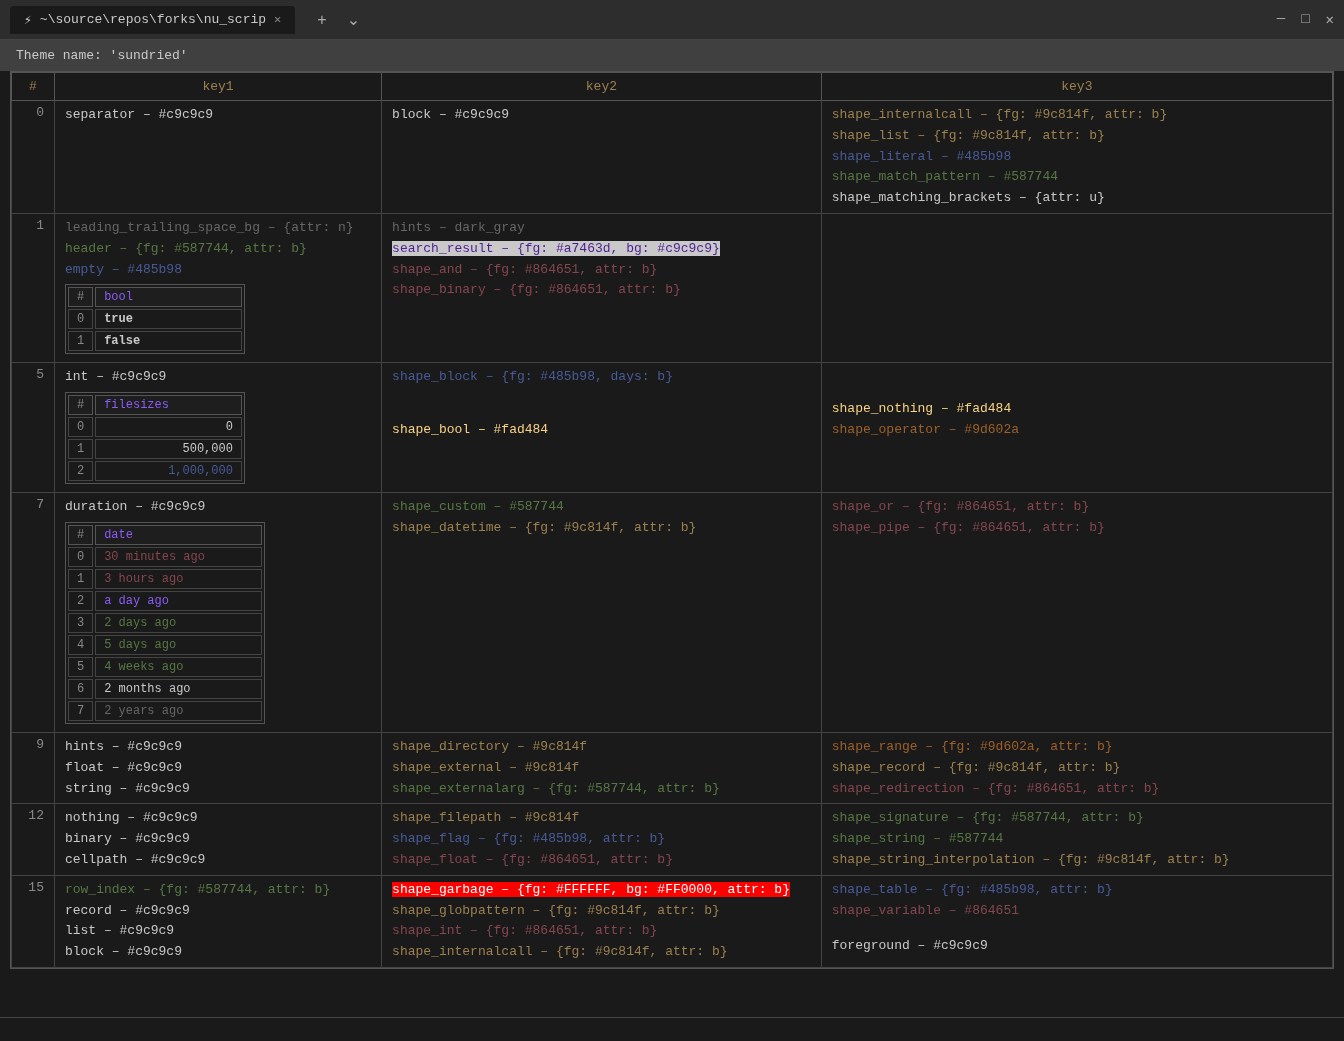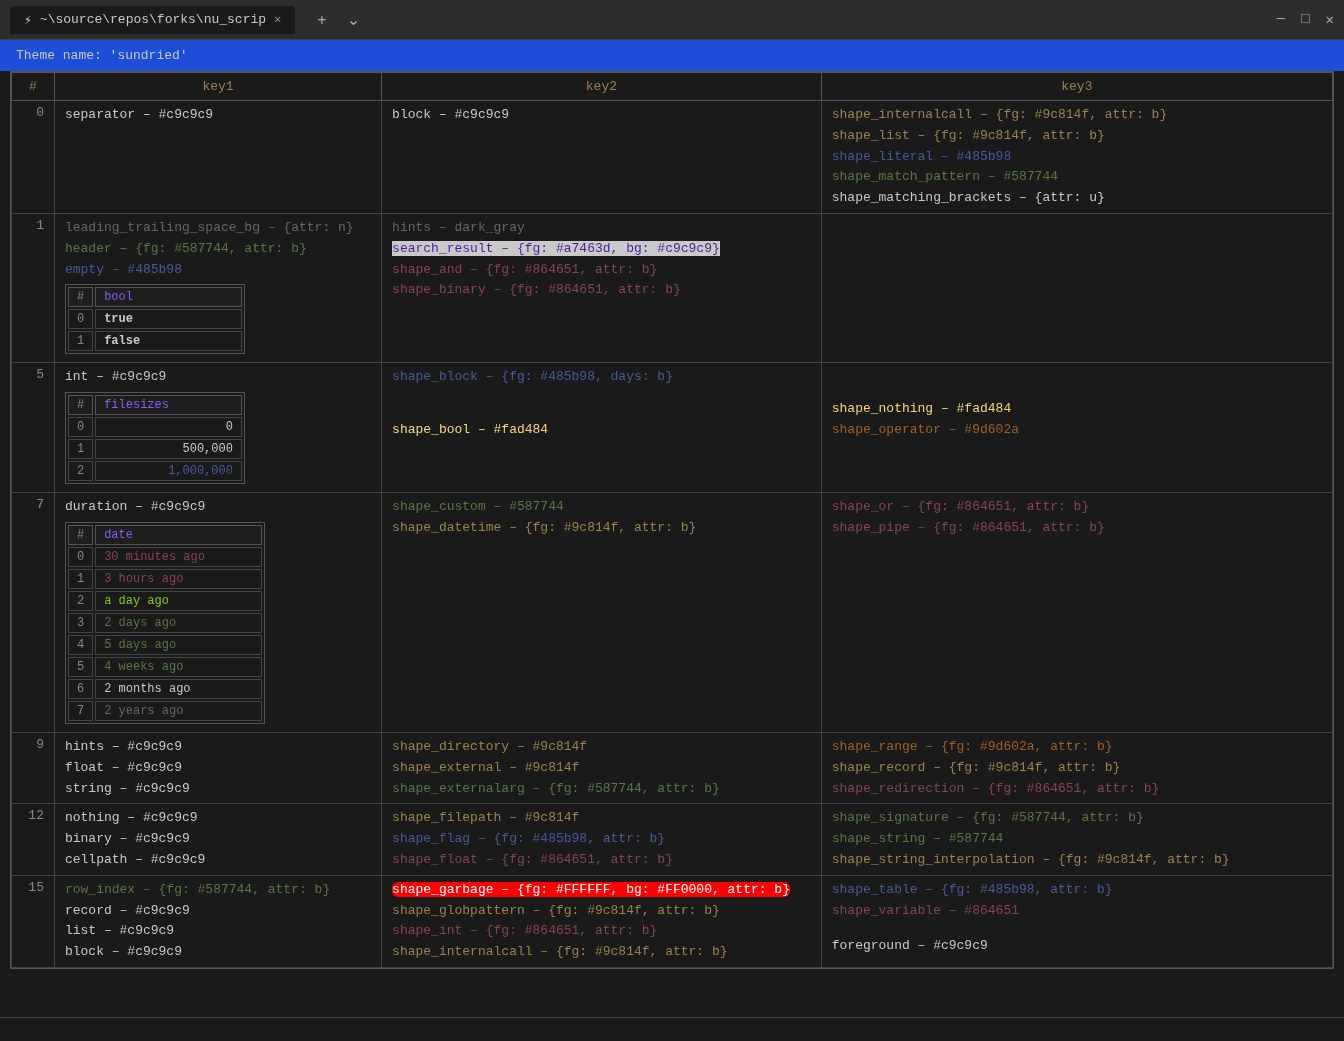--- a/index.html
+++ b/index.html
@@ -57,21 +57,21 @@
       font-size: 16px;
       cursor: pointer;
       padding: 2px 6px;
     }
 
     
     .theme-line {
       padding: 8px 16px;
       color: #c9c9c9;
       font-size: 13px;
-      background: #1d4ed8;
+      background: #404040;
     }
 
     
     .main-table-wrapper {
       border: 1px solid #555;
       margin: 0 10px;
     }
     .main-table {
       width: 100%;
       border-collapse: collapse;
@@ -121,21 +121,20 @@
     
     .highlight-search {
       background: #c9c9c9;
       color: #4c1d95;
       display: inline;
     }
     .highlight-garbage {
       background: #FF0000;
       color: #FFFFFF;
       display: inline;
-      border-radius: 6px;
     }
 
     
     .mini-table {
       border: 1px solid #555;
       margin: 4px 0;
       width: 180px;
     }
     .mini-table th {
       background: #1e1e1e;
@@ -312,21 +311,21 @@
             <tr>
                   <td class="rn">0</td>
                   <td style="color:#864651">30 minutes ago</td>
                 </tr>
             <tr>
                   <td class="rn">1</td>
                   <td style="color:#864651">3 hours ago</td>
                 </tr>
             <tr>
                   <td class="rn">2</td>
-                  <td style="color:#84cc16">a day ago</td>
+                  <td style="color:#8b5cf6">a day ago</td>
                 </tr>
             <tr>
                   <td class="rn">3</td>
                   <td style="color:#587744">2 days ago</td>
                 </tr>
             <tr>
                   <td class="rn">4</td>
                   <td style="color:#587744">5 days ago</td>
                 </tr>
             <tr>

